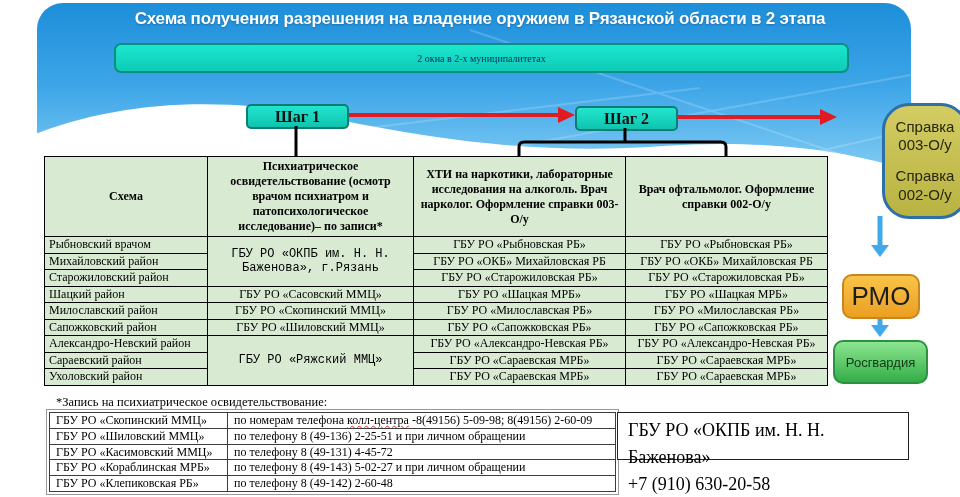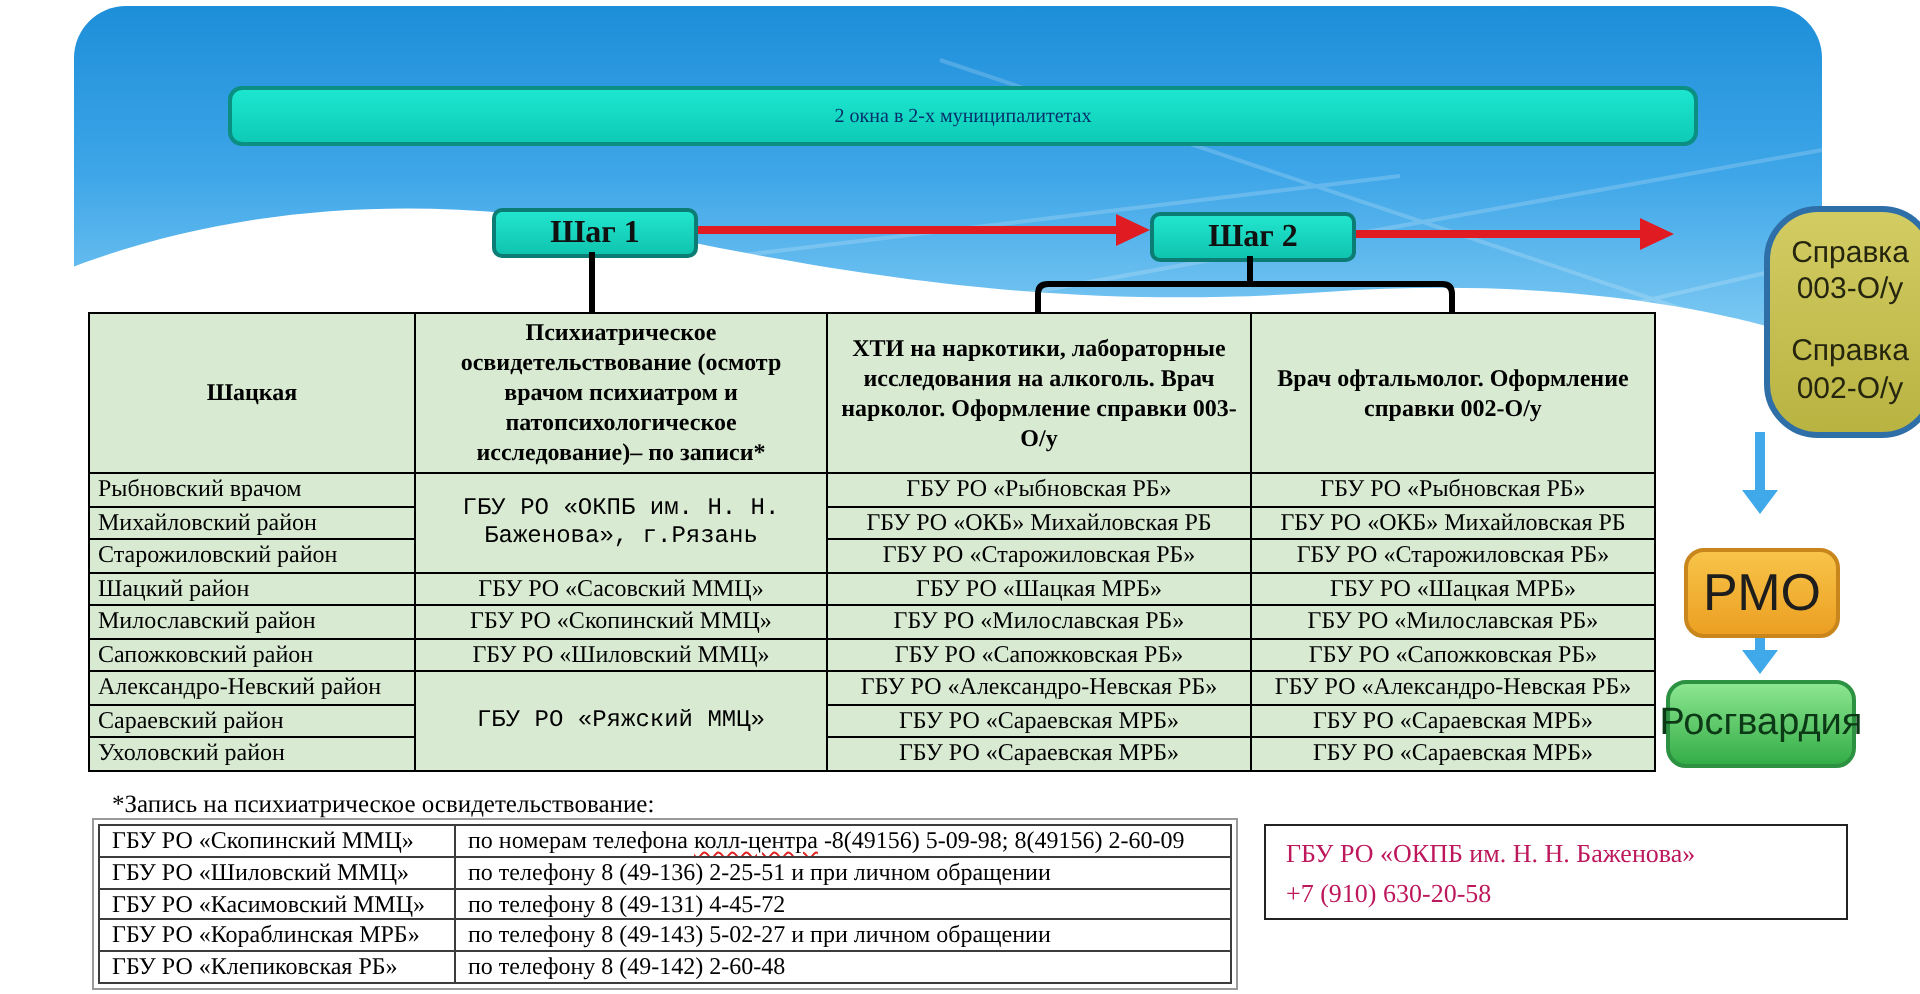--- a/index.html
+++ b/index.html
@@ -26,41 +26,41 @@
            font-family:"Liberation Sans",sans-serif;font-size:15px;color:#26260f;
            display:flex;flex-direction:column;justify-content:center;gap:12px;
            text-align:center;line-height:1.25;}
   .rmo{left:842px;top:258px;width:74px;height:41px;border-radius:10px;
        background:linear-gradient(#f7c449,#ec9f22);border:2px solid #c8861c;
        display:flex;align-items:center;justify-content:center;
        font-family:"Liberation Sans",sans-serif;font-size:26px;color:#1d1d1d;margin-top:16px;}
   .rosg{left:833px;top:340px;width:91px;height:40px;border-radius:10px;
         background:linear-gradient(#8ce690,#34ad47);border:2px solid #2c9140;
         display:flex;align-items:center;justify-content:center;
-        font-family:"Liberation Sans",sans-serif;font-size:19px;color:#0d3a16;}
+        font-family:"Liberation Sans",sans-serif;font-size:13px;color:#0d3a16;}
   
   .maintable{left:44px;top:156px;border-collapse:collapse;table-layout:fixed;width:783px;}
   .maintable th,.maintable td{border:1.6px solid #000;background:#d9ead3;
         font-family:"Liberation Serif",serif;overflow:hidden;}
   .maintable th{font-size:12px;font-weight:700;text-align:center;height:74px;
         padding:2px 5px;line-height:1.25;}
   .maintable td{font-size:12px;height:15.5px;padding:0 3px;text-align:center;
         white-space:nowrap;line-height:1.05;}
   .maintable td.c0{text-align:left;padding-left:4px;}
   .maintable td.merged{white-space:normal;line-height:1.2;font-family:Liberation Mono, monospace;}
   
   .footnote-title{left:56px;top:395px;font-size:12.5px;font-weight:400;color:#000;}
   .phonewrap{left:46px;top:409px;border:1px solid #9a9a9a;background:#fff;padding:2px;}
   .phonetable{border-collapse:collapse;table-layout:fixed;width:566px;}
   .phonetable td{border:1.4px solid #3c3c3c;font-size:12px;height:14.8px;
         padding:0 6px;white-space:nowrap;overflow:hidden;background:#fff;line-height:1.05;}
   .wavy{text-decoration:underline;text-decoration-style:wavy;
         text-decoration-color:#e02020;text-decoration-thickness:1px;}
-  .contact{left:632px;top:412px;width:270px;height:38px;border:1.8px solid #222;
-        background:#fff;padding:4px 10px;font-size:13px;line-height:1.5;color:#be185d;}
+  .contact{left:617px;top:412px;width:270px;height:38px;border:1.8px solid #222;
+        background:#fff;padding:4px 10px;font-size:18px;line-height:1.5;color:#000000;}
   svg{display:block;}
 </style>
 </head>
 <body>
 
 <div class="frame">
 
   <svg class="abs" style="left:0;top:0" width="960" height="245" viewBox="0 0 960 245">
     <defs>
       <linearGradient id="sky" x1="0" y1="0" x2="0" y2="1">
@@ -72,20 +72,21 @@
     <rect x="37" y="3" width="874" height="187" rx="26" fill="url(#sky)"></rect>
     <g stroke="#ffffff" stroke-width="2" opacity="0.18">
       <line x1="60" y1="165" x2="700" y2="88"></line>
       <line x1="300" y1="185" x2="911" y2="75"></line>
       <line x1="470" y1="30" x2="911" y2="178"></line>
       <line x1="650" y1="190" x2="911" y2="130"></line>
     </g>
     <path fill="#ffffff" d="M30,245 L30,136 C120,100 225,95 335,119 C470,147 565,153 663,146 C763,139 852,150 915,173 L915,245 Z"></path>
   </svg>
 
+  <div class="abs title">Схема получения разрешения на владение оружием в Рязанской области в 2 этапа</div>
   <div class="abs banner">2 окна в 2-х муниципалитетах</div>
 
   <div class="abs stepbox" id="step1">Шаг 1</div>
   <div class="abs stepbox" id="step2">Шаг 2</div>
 
   <svg class="abs" style="left:0;top:0;pointer-events:none" width="960" height="400" viewBox="0 0 960 400">
 
     <g>
       <line x1="349" y1="115" x2="560" y2="115" stroke="#e11b22" stroke-width="4"></line>
       <polygon points="558,107 575,115 558,123" fill="#e11b22"></polygon>
@@ -120,21 +121,21 @@
 
   <table class="abs maintable">
     <colgroup>
       <col style="width:163px">
         <col style="width:206px">
         <col style="width:212px">
         <col style="width:202px">
     </colgroup>
     <thead>
         <tr>
-          <th>Шацкая</th>
+          <th>Схема</th>
           <th>Психиатрическое освидетельствование (осмотр врачом психиатром и патопсихологическое исследование)– по записи*</th>
           <th>ХТИ на наркотики, лабораторные исследования на алкоголь. Врач нарколог. Оформление справки 003-О/у</th>
           <th>Врач офтальмолог. Оформление справки 002-О/у</th>
         </tr>
       </thead>
     <tbody>
         <tr>
           <td class="c0">Рыбновский врачом</td>
           <td class="c1 merged" rowspan="3">ГБУ РО «ОКПБ им. Н. Н. Баженова», г.Рязань</td>
           <td class="c2">ГБУ РО «Рыбновская РБ»</td>

